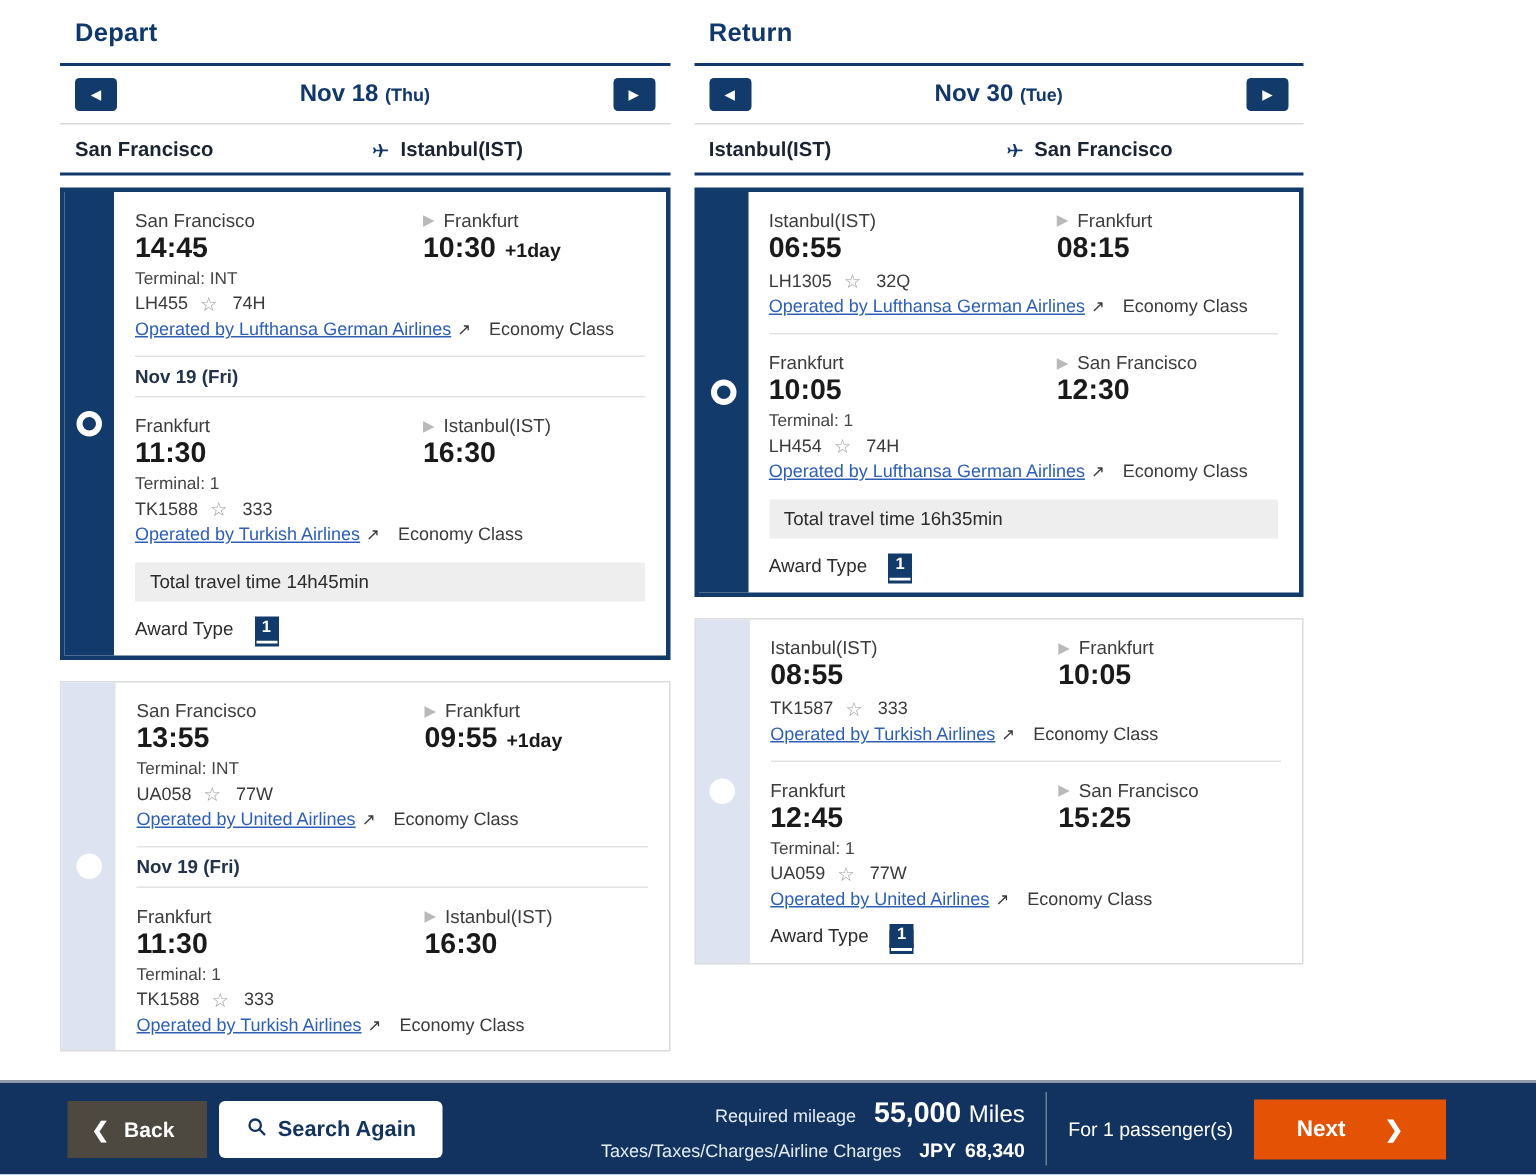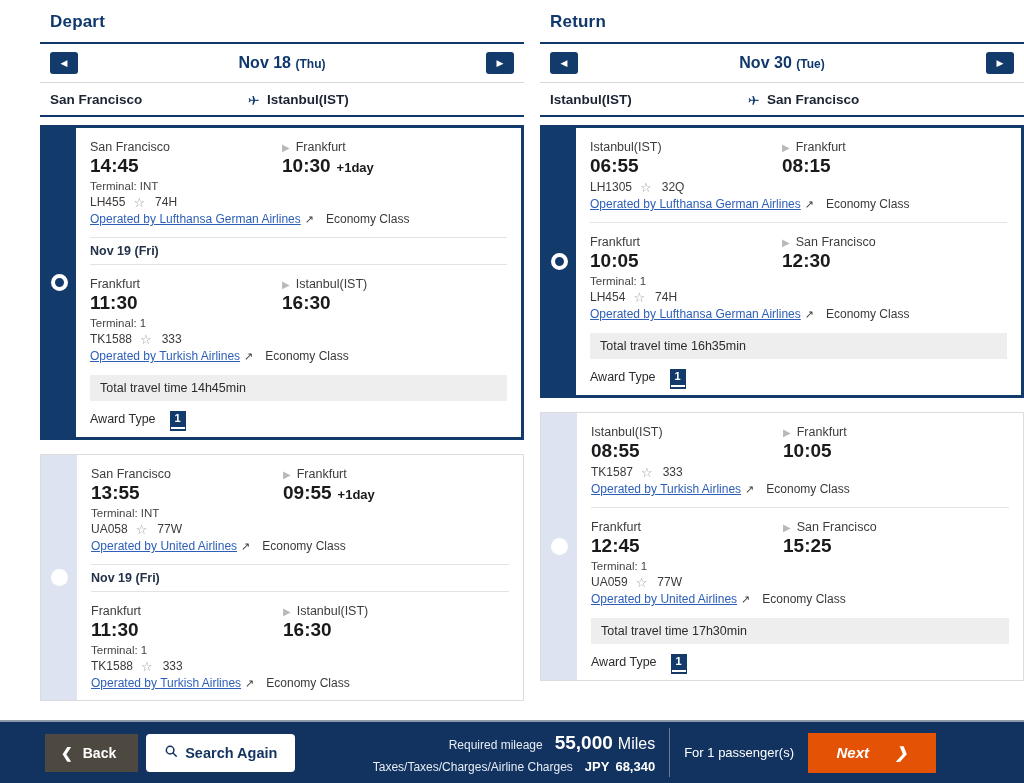--- a/index.html
+++ b/index.html
@@ -6,21 +6,21 @@
   html, body {
     margin: 0; padding: 0;
     width: 1024px; height: 783px;
     background: #ffffff;
     font-family: "Liberation Sans", sans-serif;
     overflow: hidden;
   }
   .page { position: relative; width: 1024px; height: 783px; background:#fff; }
 
   
-  .columns { display: flex; width: 1024px; height: 716px; }
+  .columns { display: flex; width: 869px; height: 716px; }
   .col { width: 494px; }
   .col.depart { margin-left: 40px; }
   .col.ret { margin-left: 16px; }
 
   .col-title {
     font-size: 17px; font-weight: bold; color:#10386c;
     padding: 12px 0 10px 10px; letter-spacing: .2px;
   }
   .title-rule { height: 2px; background:#10386c; }
 
@@ -125,21 +125,21 @@
   .fare-row { display:flex; align-items:baseline; justify-content:flex-end; }
   .fare-label { font-size: 12px; color:#e7ecf4; }
   .fare-big { font-size: 19px; font-weight:bold; margin-left: 12px; }
   .fare-unit { font-size: 16px; margin-left: 5px; }
   .fare-cur { font-size: 13px; font-weight:bold; margin-left: 12px; }
   .fare-amt { font-size: 13px; font-weight:bold; margin-left: 6px; }
   .pax { color:#fff; font-size: 13px; margin: 0 14px 0 14px; }
   .btn-next {
     background:#e35205; color:#fff; border:none; width: 128px; height: 40px;
     display:flex; align-items:center; justify-content:center; gap: 26px;
-    font-size: 15px; font-weight:bold; cursor:pointer; margin-right: 88px; font-style: italic;
+    font-size: 15px; font-weight:bold; cursor:pointer; margin-right: 60px;
   }
   .chev { font-size: 15px; font-weight:bold; }
 </style>
 </head>
 <body>
 
 <div class="page">
 
   <div class="columns">
 
@@ -445,21 +445,20 @@
                 <span class="star">☆</span>
                 <span class="eq">77W</span>
               </div>
               <div class="oper">
                 <a>Operated by United Airlines</a>
                 <span class="ext">↗︎</span>
                 <span class="cls">Economy Class</span>
               </div>
             </div>
 
-            <div class="total">Total travel time 17h30min</div>
             <div class="award">
               <span>Award Type</span>
               <span class="badge">1</span>
             </div>
           </div>
         </div>
 
       </div>
     </div>
   </div>

